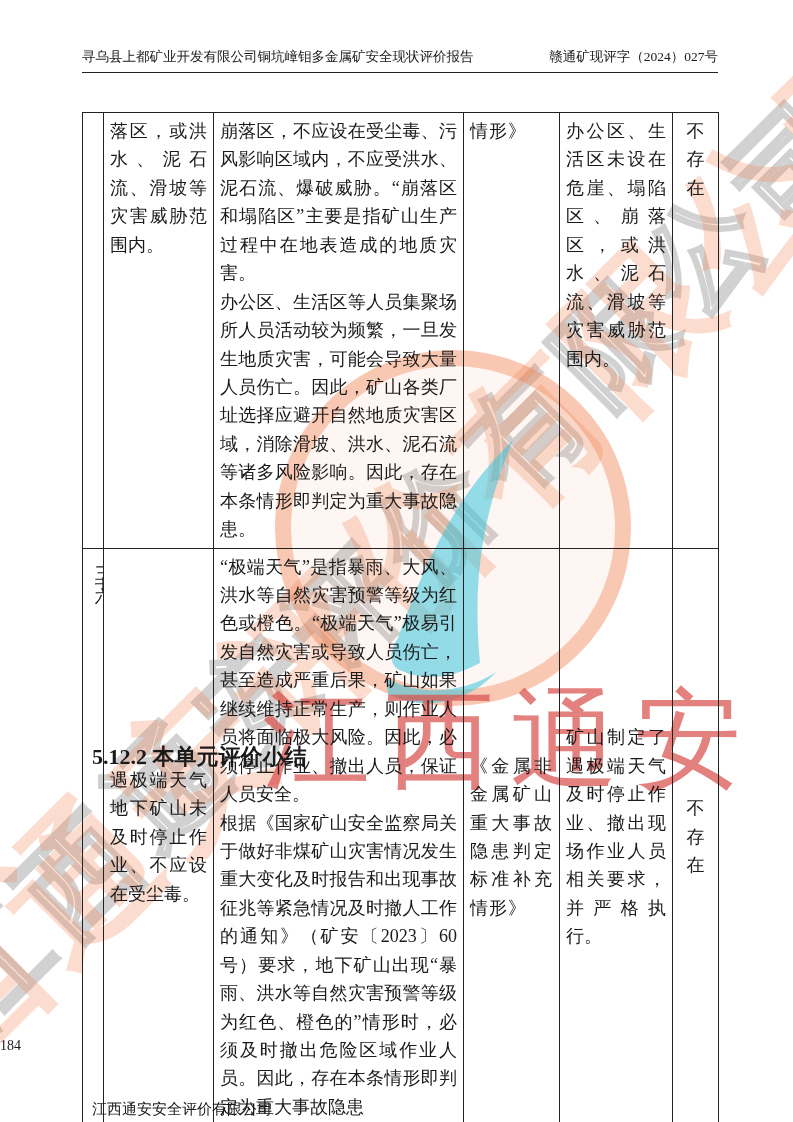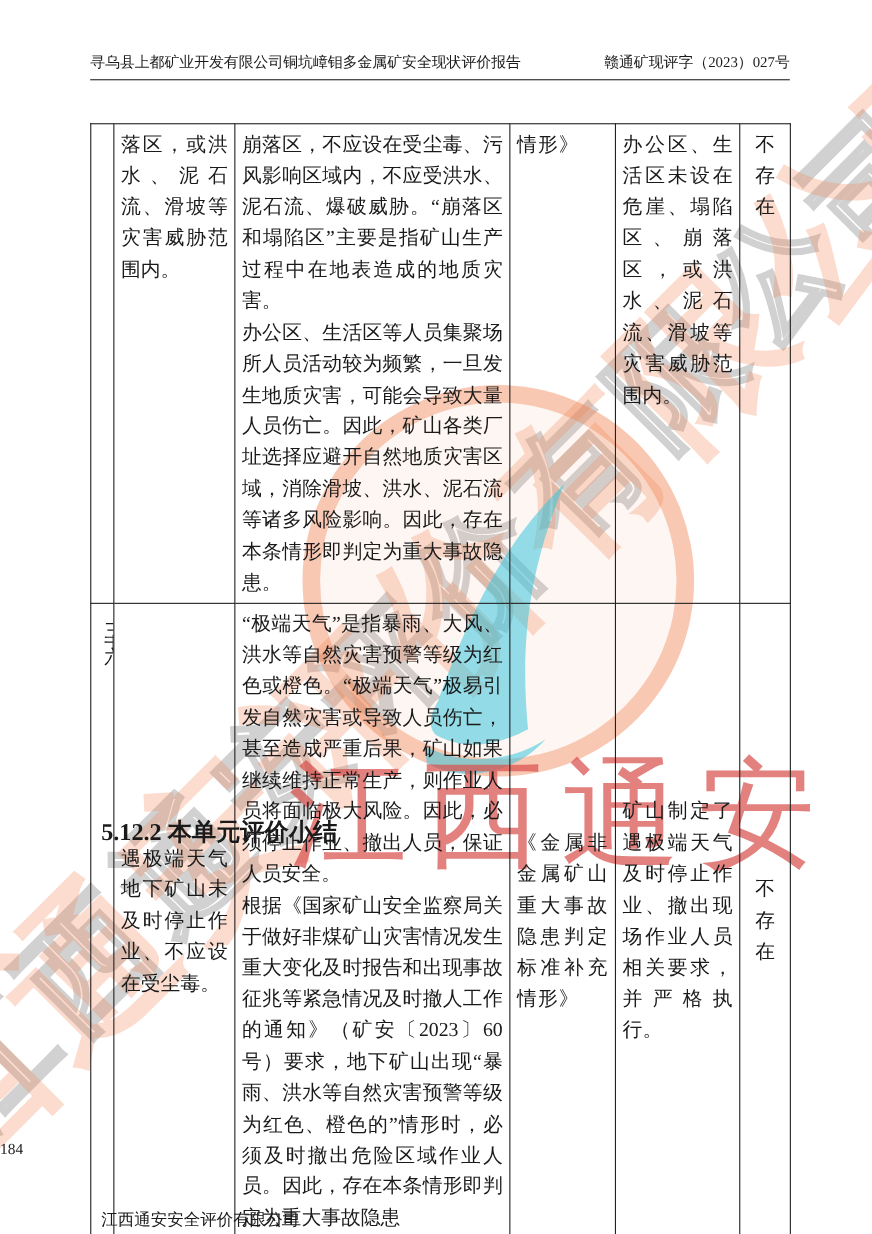--- a/index.html
+++ b/index.html
@@ -74,21 +74,21 @@
       <path d="M30 210 C55 140 85 70 145 12 C115 85 104 150 112 235 C84 250 55 255 28 240 C20 232 24 220 30 210 Z" fill="#3cc6de"></path>
       <path d="M18 250 C50 268 95 266 128 244 C100 276 52 284 20 266 Z" fill="#3cc6de"></path>
     </svg>
   </div>
   <div class="wm wm-red-text">江西通安</div>
 
   <div class="content">
 
     <div class="header">
       <span>寻乌县上都矿业开发有限公司铜坑嶂钼多金属矿安全现状评价报告</span>
-      <span>赣通矿现评字（2023）027号</span>
+      <span>赣通矿现评字（2024）027号</span>
     </div>
 
     <table class="judge">
       <colgroup>
         <col style="width:21px">
           <col style="width:110px">
           <col style="width:250px">
         <col style="width:96px">
           <col style="width:113px">
           <col style="width:46px">

